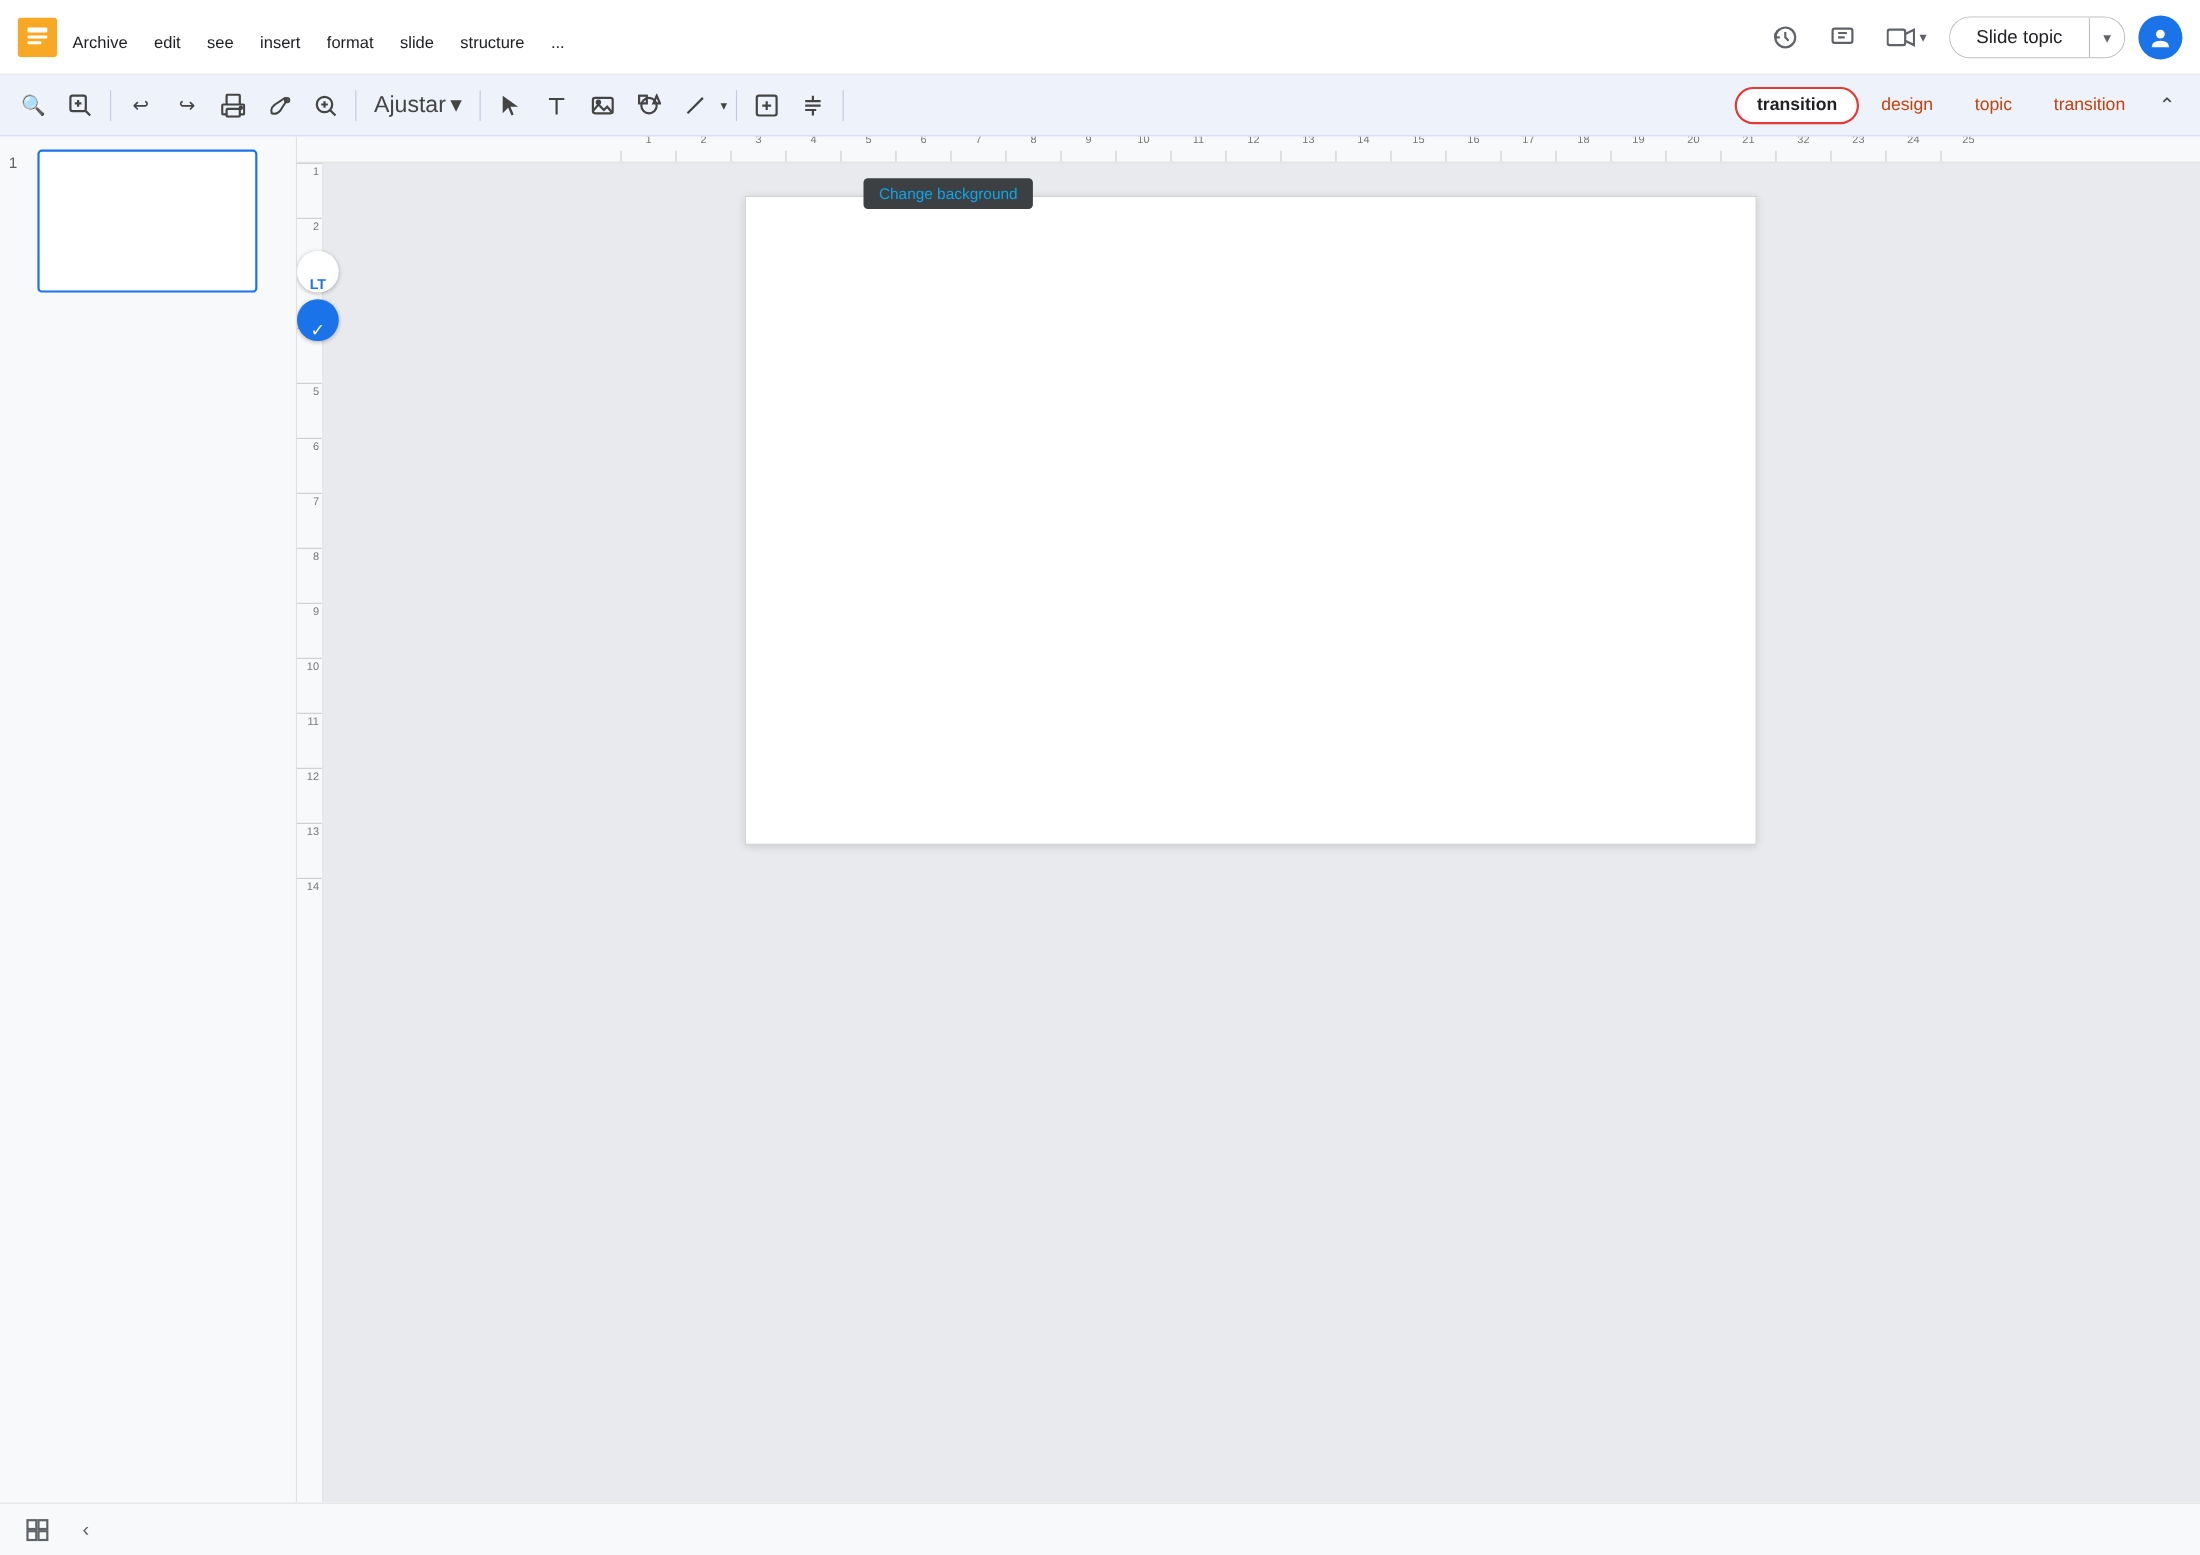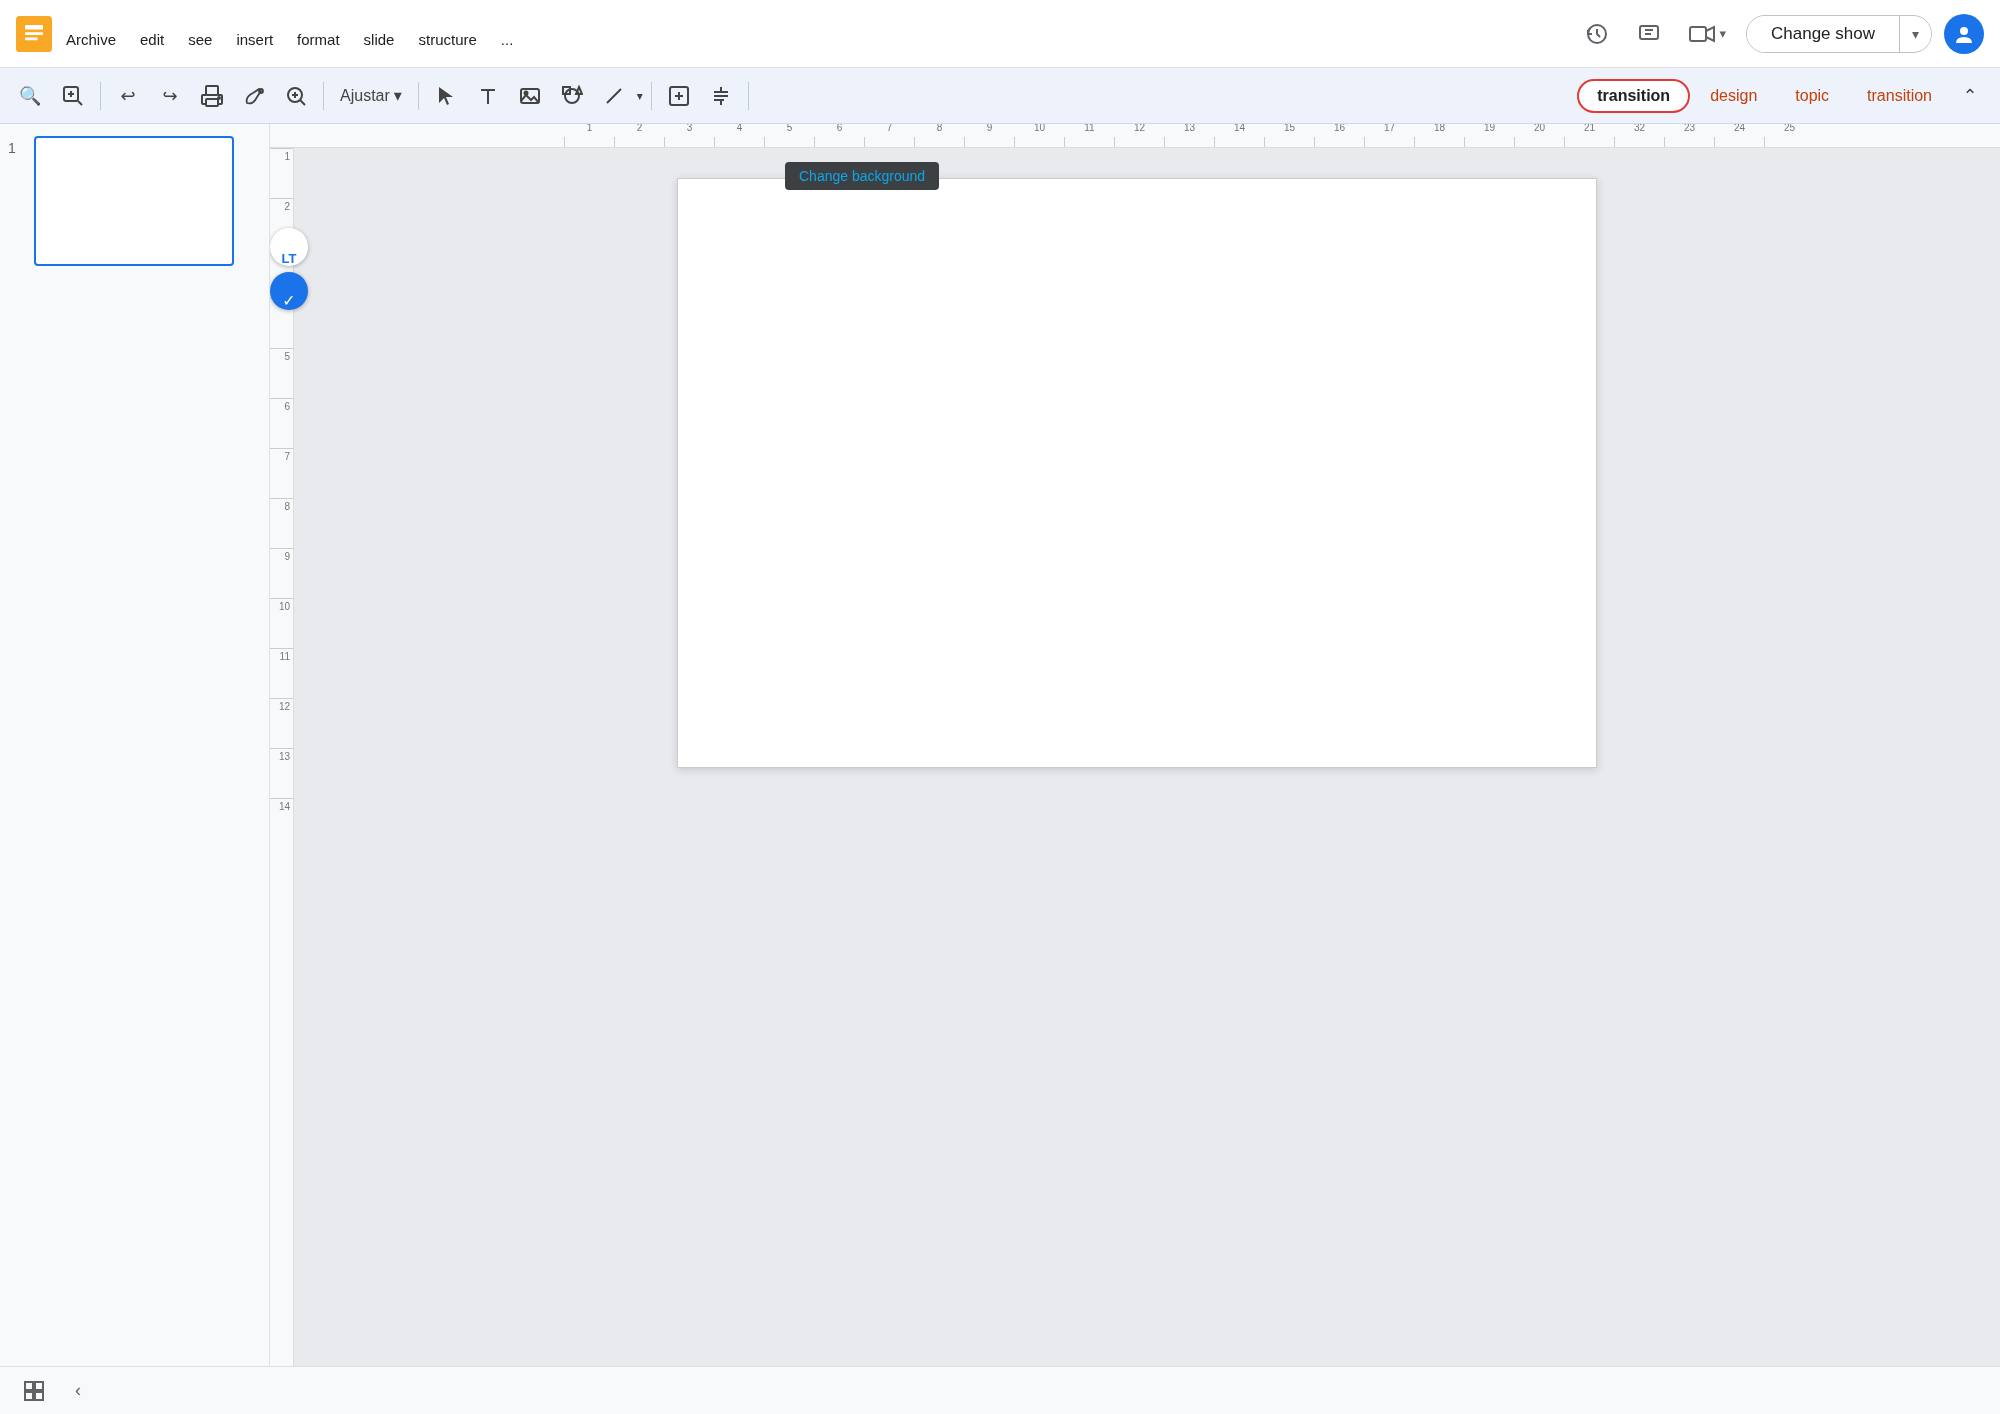--- a/index.html
+++ b/index.html
@@ -167,21 +167,21 @@
       margin: 0 4px;
     }
     .tb-dropdown {
       display: flex;
       align-items: center;
       border-radius: 4px;
       border: none;
       background: transparent;
       cursor: pointer;
       padding: 4px 8px;
-      font-size: 16px;
+      font-size: 21px;
       color: #444;
       gap: 4px;
     }
 
     
     .right-tabs {
       display: flex;
       align-items: center;
       margin-left: auto;
       gap: 2px;
@@ -496,21 +496,21 @@
       </svg>
     </button>
     <button class="video-btn">
       <svg width="26" height="20" viewBox="0 0 26 20" fill="none" stroke="#5f6368" stroke-width="2">
         <rect x="1" y="3" width="16" height="14" rx="2"></rect>
         <polyline points="17,7 25,3 25,17 17,13"></polyline>
       </svg>
       <span style="font-size:13px;">▾</span>
     </button>
     <div class="slideshow-btn-group">
-      <button class="slideshow-btn">Change show</button>
+      <button class="slideshow-btn">Slide topic</button>
       <div class="slideshow-divider"></div>
       <button class="slideshow-arrow">▾</button>
     </div>
     <button class="avatar-btn">
       <svg width="22" height="22" viewBox="0 0 22 22" fill="white">
         <circle cx="11" cy="8" r="4"></circle>
         <path d="M3 20 Q3 14 11 14 Q19 14 19 20"></path>
       </svg>
     </button>
   </div>

